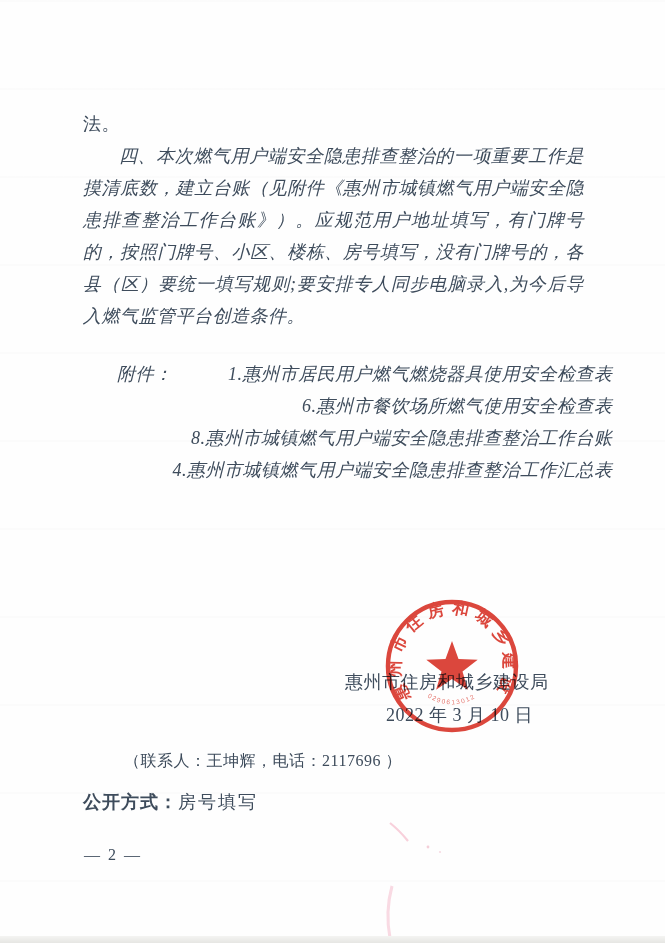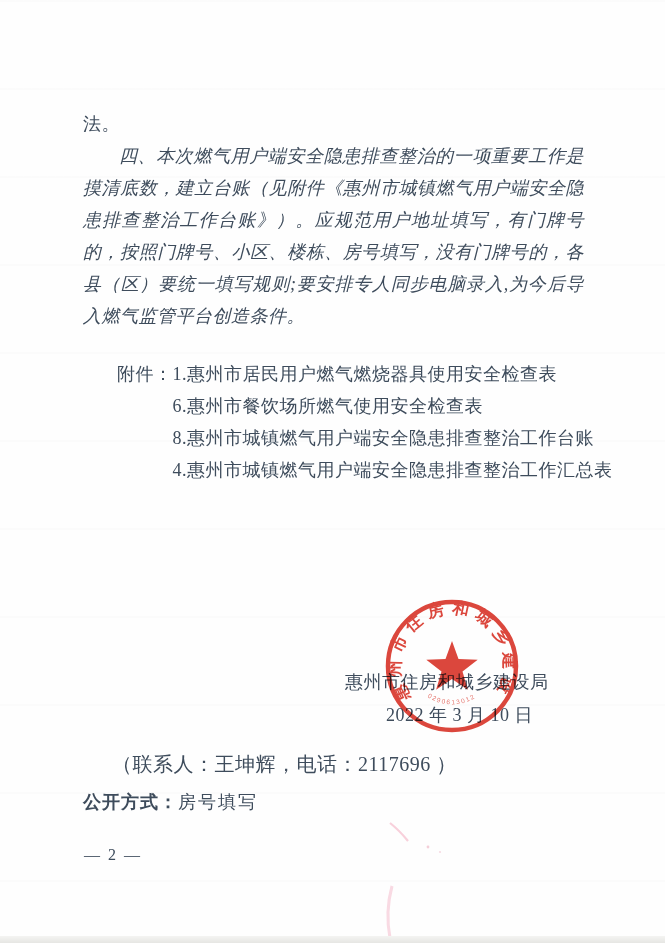--- a/index.html
+++ b/index.html
@@ -34,35 +34,36 @@
     margin:0;
     text-indent:2em;
     text-align:justify;
     text-align-last:left;
     font-style:italic;
   }
   .attachments{
     display:flex;
     margin:26px 0 12px 34px;
     line-height:32px;
+    font-style:italic;
   }
   .att-label{flex:0 0 auto;}
   .att-items{flex:1 1 auto;}
-  .att-item{white-space:nowrap;}
+  .att-item{white-space:nowrap;text-align:right;}
   .signature-name{
     position:absolute;left:345px;top:670px;
     font-size:18px;letter-spacing:0.5px;white-space:nowrap;
   }
   .signature-date{
     position:absolute;left:386px;top:703px;
     font-size:18px;letter-spacing:0.5px;white-space:nowrap;
   }
   .contact-line{
-    position:absolute;left:112px;top:751px;
-    font-size:20px;letter-spacing:0.5px;white-space:nowrap;text-align:right;
+    position:absolute;left:124px;top:751px;
+    font-size:16px;letter-spacing:0.5px;white-space:nowrap;text-align:right;
   }
   .disclosure{
     position:absolute;left:83px;top:790px;
     font-size:18px;white-space:nowrap;
   }
   .disc-label{
     font-family:Liberation Sans, sans-serif;
     font-weight:bold;letter-spacing:1px;
   }
   .disc-value{letter-spacing:2px;}

